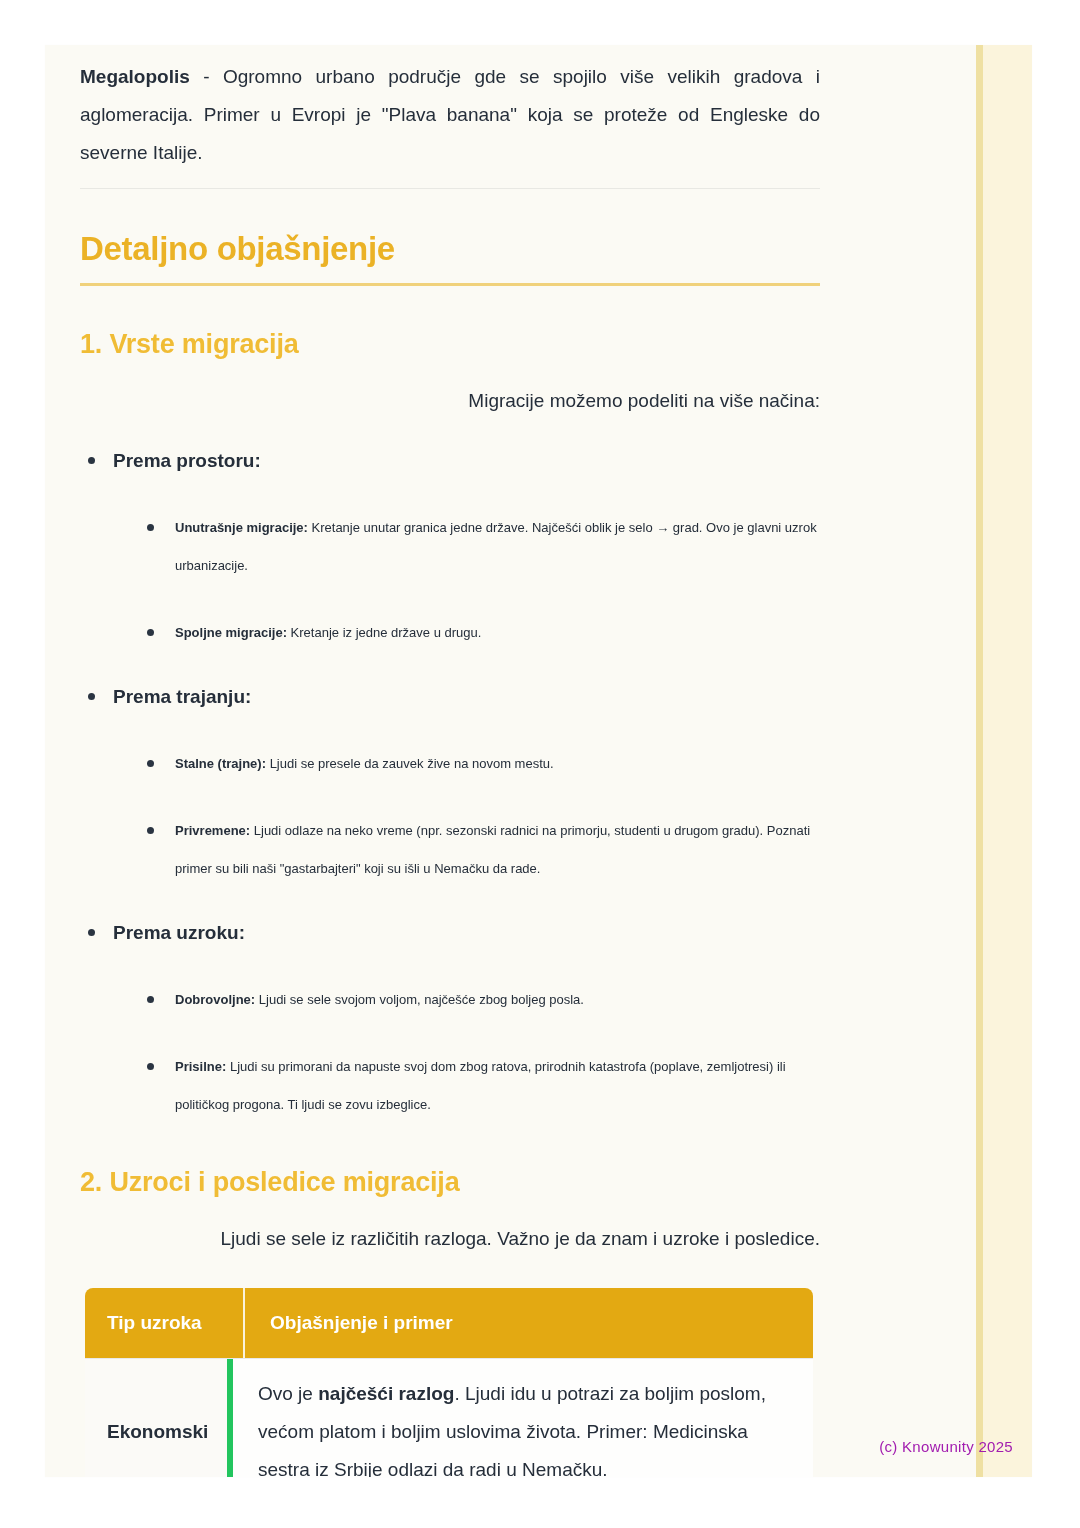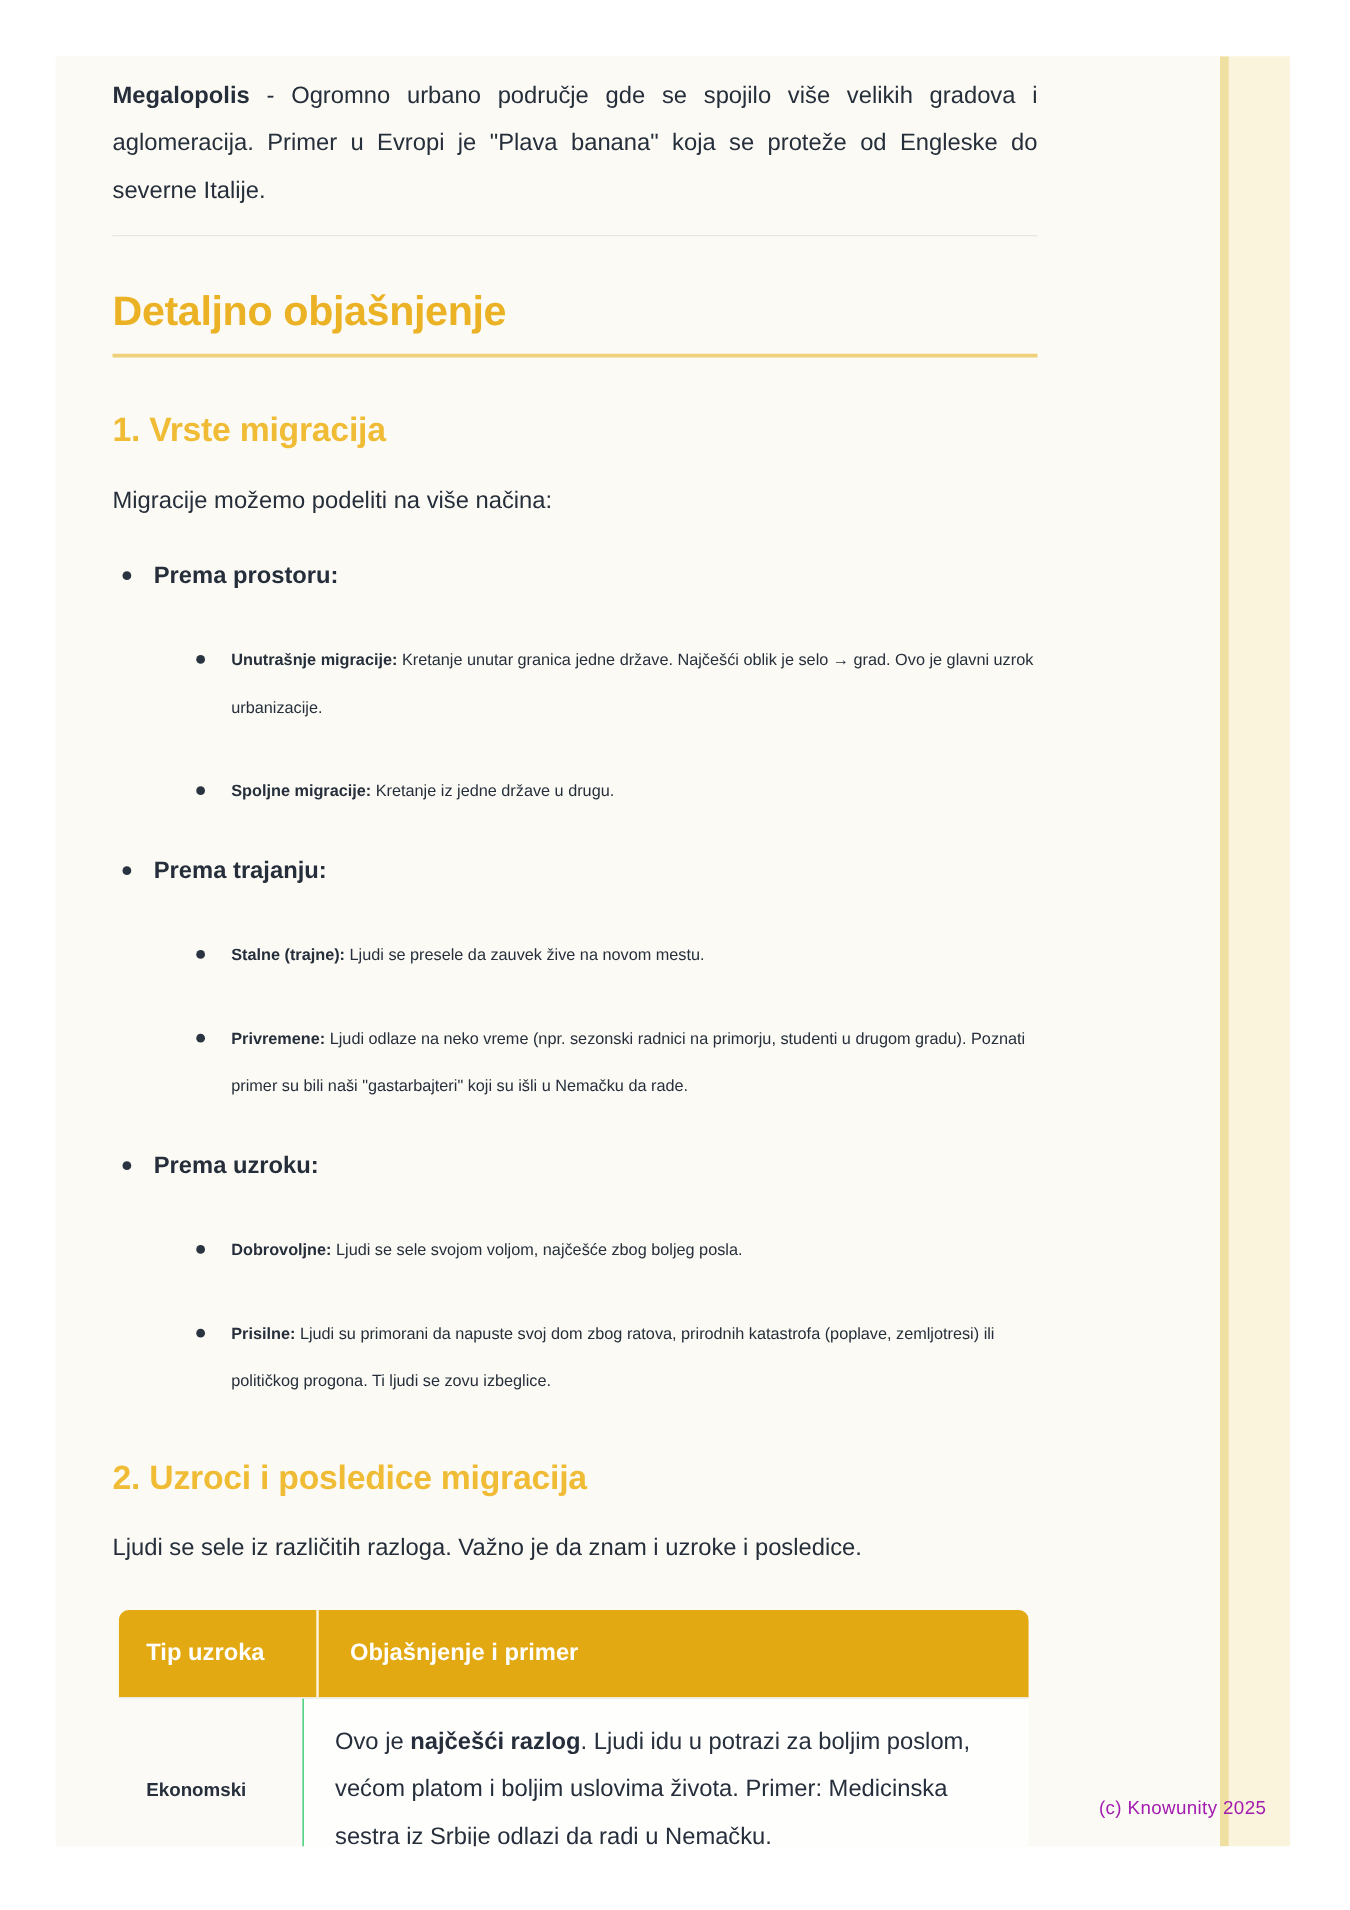--- a/index.html
+++ b/index.html
@@ -13,41 +13,41 @@
   .sheet{
     position:absolute;left:45px;top:45px;width:987px;height:1432px;
     background:#fbfaf4;overflow:hidden;
     box-shadow:0 0 1px rgba(0,0,0,0.04);
   }
   .edge-stripe{
     position:absolute;top:0;right:0;width:49px;height:100%;
     background:#fbf4dc;border-left:7px solid #efe0a2;
   }
   .content{
-    position:absolute;left:45px;top:0;width:740px;
+    position:absolute;left:35px;top:0;width:740px;
   }
   .intro{
     margin:13px 0 0;font-size:19px;line-height:38px;text-align:justify;
   }
   .intro b{font-weight:bold;}
   .divider{
     height:1px;background:#e8e8e3;border:0;margin:16px 0 0;width:100%;
   }
   h1.doc-title{
     margin:40px 0 0;font-size:33px;line-height:40px;font-weight:bold;
     color:#ebb226;letter-spacing:-0.3px;
   }
   .title-underline{
     height:3px;background:#f0d17b;margin-top:14px;width:100%;
   }
   h2.sec-title{
     margin:42px 0 0;font-size:27px;line-height:32px;font-weight:bold;
     color:#f0bc35;letter-spacing:-0.2px;
   }
-  p.lead{margin:26px 0 0;font-size:19px;line-height:30px;}
+  p.lead{margin:26px 0 0;font-size:19px;line-height:30px;text-align:right;}
   .list{margin-top:12px;}
   .group{margin-top:26px;}
   .group-label{
     position:relative;padding-left:33px;font-weight:bold;
     font-size:19px;line-height:38px;
   }
   .sub-list{list-style:none;margin:12px 0 0;padding:0;}
   .sub-list li{
     position:relative;padding-left:95px;margin-top:29px;
     font-size:13px;line-height:38px;
@@ -66,22 +66,22 @@
   .t-head{display:flex;background:#e3a912;color:#ffffff;font-weight:bold;font-size:19px;}
   .t-head .c-type{
     width:160px;box-sizing:border-box;padding:24px 0 24px 22px;
     border-right:2px solid rgba(255,255,255,0.85);
   }
   .t-head .c-desc{flex:1;padding:24px 12px 24px 25px;}
   .t-row{display:flex;background:#fefefd;border-top:1px solid #e8e9eb;}
   .t-row:first-child{border-top:0;}
   .t-row .c-type{
     width:148px;box-sizing:border-box;padding:22px 0 22px 22px;
-    font-weight:bold;font-size:15px;display:flex;align-items:center;
-    border-right:1px solid #22c55e;background:#fbfaf7;
+    font-weight:bold;font-size:19px;display:flex;align-items:center;
+    border-right:6px solid #22c55e;background:#fbfaf7;
   }
   .t-row .c-desc{
     flex:1;padding:16px 28px 16px 25px;font-size:19px;line-height:38px;
   }
   .footer-credit{
     position:absolute;top:1438px;right:67px;z-index:5;
     font-size:15px;color:#a21caf;letter-spacing:0.3px;
   }
 </style>
 </head>

